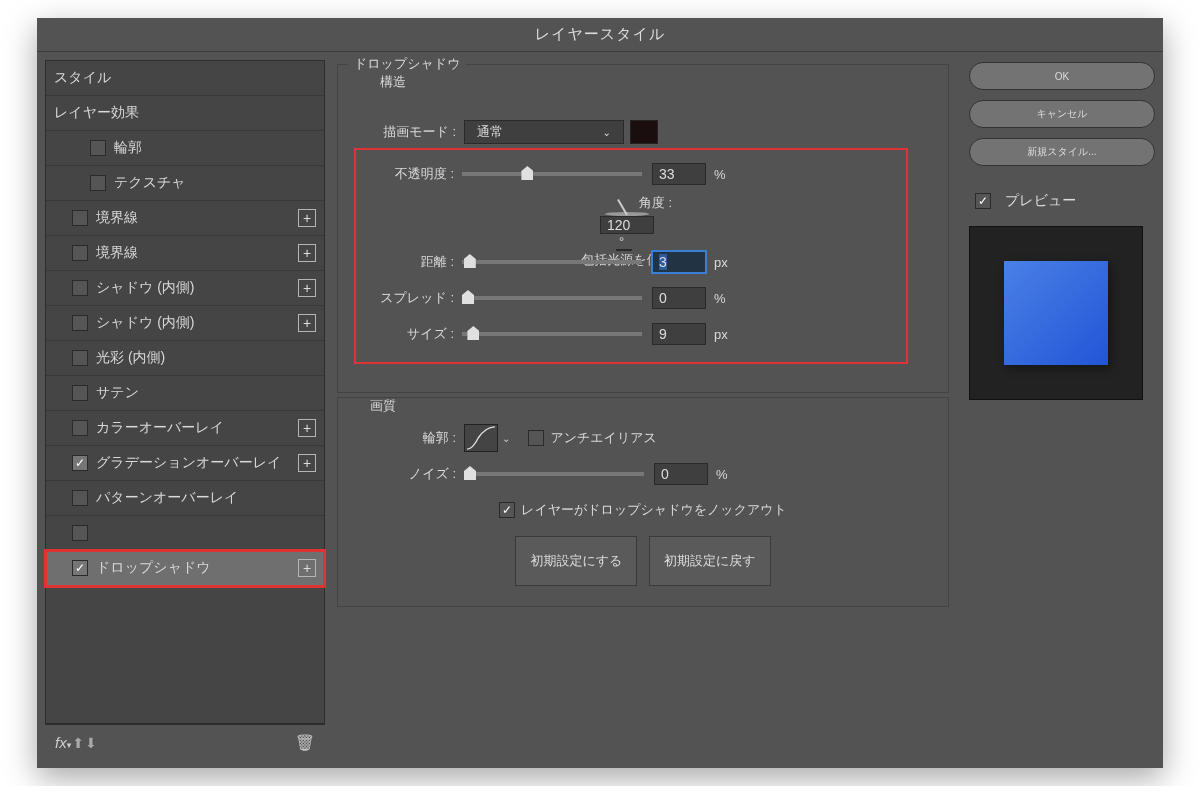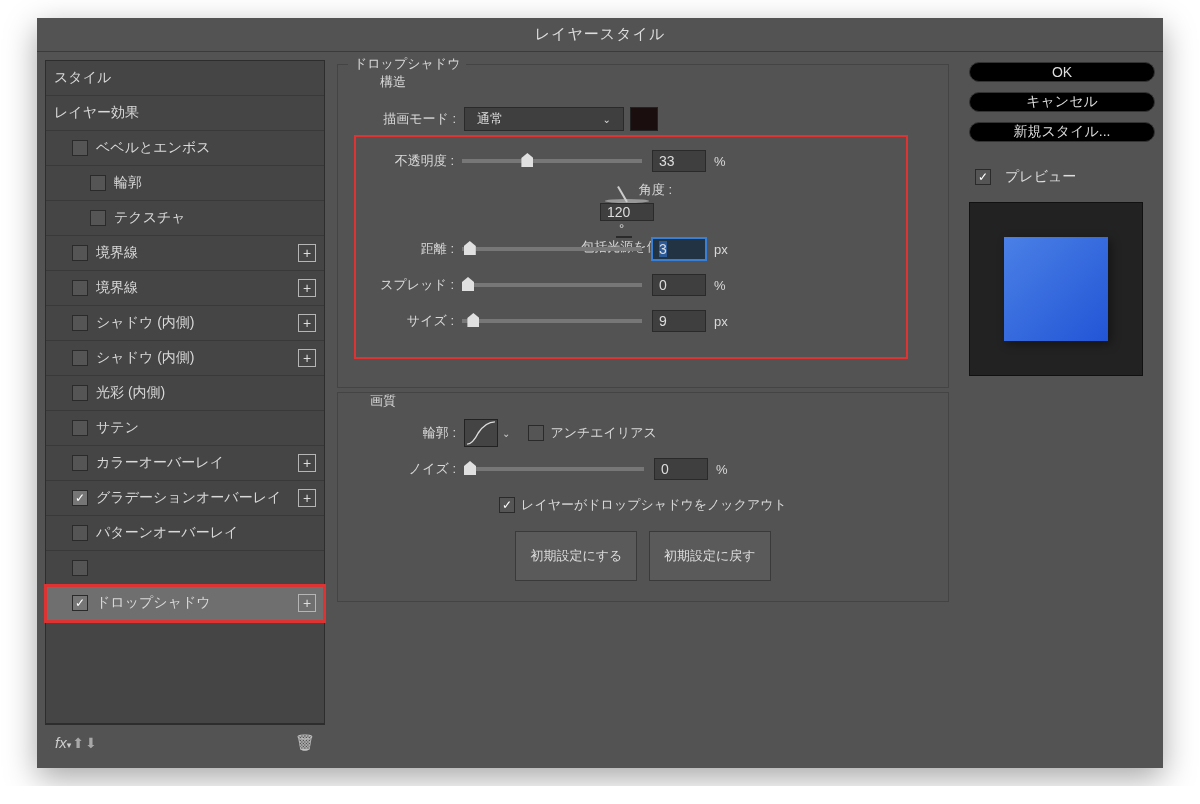--- a/index.html
+++ b/index.html
@@ -23,45 +23,45 @@
 .footer-bar { height: 36px; display: flex; align-items: center; padding: 0 10px; color: #ccc; font-style: italic; gap: 1px; border-top: 1px solid #2d2d2d; background: #535353; }
 .footer-bar .fx { font-style: italic; font-size: 15px; }
 .footer-bar .arrow { font-size: 14px; font-style: normal; opacity: .7; }
 .footer-bar .spacer { flex: 1; }
 .footer-bar .trash { font-size: 16px; font-style: normal; opacity: .9; }
 
 .center-panel { flex: 1; padding: 4px 12px 0 4px; color: #d9d9d9; font-size: 13px; }
 .section { border: 1px solid #444; padding: 16px 20px 20px; position: relative; margin-bottom: 4px; }
 .section-title { position: absolute; top: -10px; left: 10px; background: #535353; padding: 0 6px; font-size: 13px; }
 .group-title { position: absolute; top: 8px; left: 42px; font-size: 13px; }
-.sec-inner { margin-top: 22px; }
+.sec-inner { margin-top: 35px; }
 .field { display: flex; align-items: center; height: 32px; margin-bottom: 4px; }
 .flabel { width: 106px; text-align: right; padding-right: 8px; font-size: 13px; }
 .select { background: #3f3f3f; border: 1px solid #2a2a2a; color: #ddd; height: 24px; width: 160px; display: flex; align-items: center; justify-content: space-between; padding: 0 12px; font-size: 13px; }
 .select .caret { font-size: 10px; }
 .swatch { width: 28px; height: 24px; background: #1a0e0e; margin-left: 6px; border: 1px solid #222; }
 .slider { flex: 0 0 180px; height: 4px; background: #777; position: relative; margin-right: 10px; }
 .slider .thumb { position: absolute; top: -6px; width: 12px; height: 14px; background: #e0e0e0; clip-path: polygon(50% 0,100% 35%,100% 100%,0 100%,0 35%); }
 .numbox { width: 54px; height: 22px; background: #3f3f3f; border: 1px solid #2a2a2a; color: #ddd; padding: 0 6px; font-size: 14px; display: flex; align-items: center; }
 .numbox.focus { border: 1px solid #3a7fd6; box-shadow: 0 0 0 1px #3a7fd6; background: #234; }
 .numbox.focus .val { background: #2d5a99; }
 .unit { margin-left: 8px; font-size: 13px; min-width: 24px; }
 .angle-row { height: 48px; flex-direction: column; }
 .angle-dial { width: 44px; height: 44px; border: 2px solid #999; border-radius: 50%; position: relative; margin: 0 8px; background: #535353; }
 .angle-dial .needle { position: absolute; width: 18px; height: 2px; background: #ccc; top: 50%; left: 50%; transform-origin: left center; transform: rotate(-120deg); }
 .cbx { width: 16px; height: 16px; border: 1px solid #2a2a2a; background: #555; margin-right: 6px; display: inline-flex; align-items: center; justify-content: center; }
 .cbx.checked::after { content: "✓"; color: #fff; font-size: 12px; }
-.red-box { border: 2px solid #d33; padding: 8px 8px 16px 0; margin: -4px 20px 8px -4px; }
+.red-box { border: 2px solid #d33; padding: 8px 8px 8px 0; margin: -4px 20px 8px -4px; }
 .contour { width: 34px; height: 28px; background: #444; border: 1px solid #222; position: relative; }
 .contour svg { width: 100%; height: 100%; }
 .btn-small { background: #5a5a5a; border: 1px solid #3a3a3a; color: #ddd; padding: 15px 14px; font-size: 13px; margin: 0 4px; }
 .center-btns { text-align: center; margin-top: 10px; }
 
 .right-panel { width: 186px; display: flex; flex-direction: column; gap: 10px; padding-top: 2px; }
-.btn { height: 20px; border-radius: 16px; border: 1px solid #333; background: #000000; color: #ddd; font-size: 14px; display: flex; align-items: center; justify-content: center; cursor: pointer; }
+.btn { height: 28px; border-radius: 16px; border: 1px solid #333; background: #737373; color: #ddd; font-size: 10px; display: flex; align-items: center; justify-content: center; cursor: pointer; }
 .btn.primary { font-weight: 500; }
 .preview-cb { display: flex; align-items: center; gap: 8px; color: #ddd; font-size: 14px; margin-top: 16px; margin-left: 6px; }
 .preview-box { width: 174px; height: 174px; background: #222; border: 1px solid #111; display: flex; align-items: center; justify-content: center; margin-top: 6px; }
 .preview-sq { width: 104px; height: 104px; background: linear-gradient(135deg,#4a80e6,#2255d6); box-shadow: 3px 3px 9px rgba(0,0,0,.4); }
 </style>
 </head>
 <body>
 
 <div class="window">
   <div class="titlebar">
@@ -71,25 +71,20 @@
 
     <div class="left-panel">
       <div class="styles-list">
         <div class="row">
             <span class="lbl">スタイル</span>
           </div>
         <div class="row">
             <span class="lbl">レイヤー効果</span>
           </div>
 
-        <div class="row">
-            <span class="indent1"></span>
-            <span class="cb"></span>
-            <span class="lbl">ベベルとエンボス</span>
-          </div>
         <div class="row">
             <span class="indent2"></span>
             <span class="cb"></span>
             <span class="lbl">輪郭</span>
           </div>
         <div class="row">
             <span class="indent2"></span>
             <span class="cb"></span>
             <span class="lbl">テクスチャ</span>
           </div>

